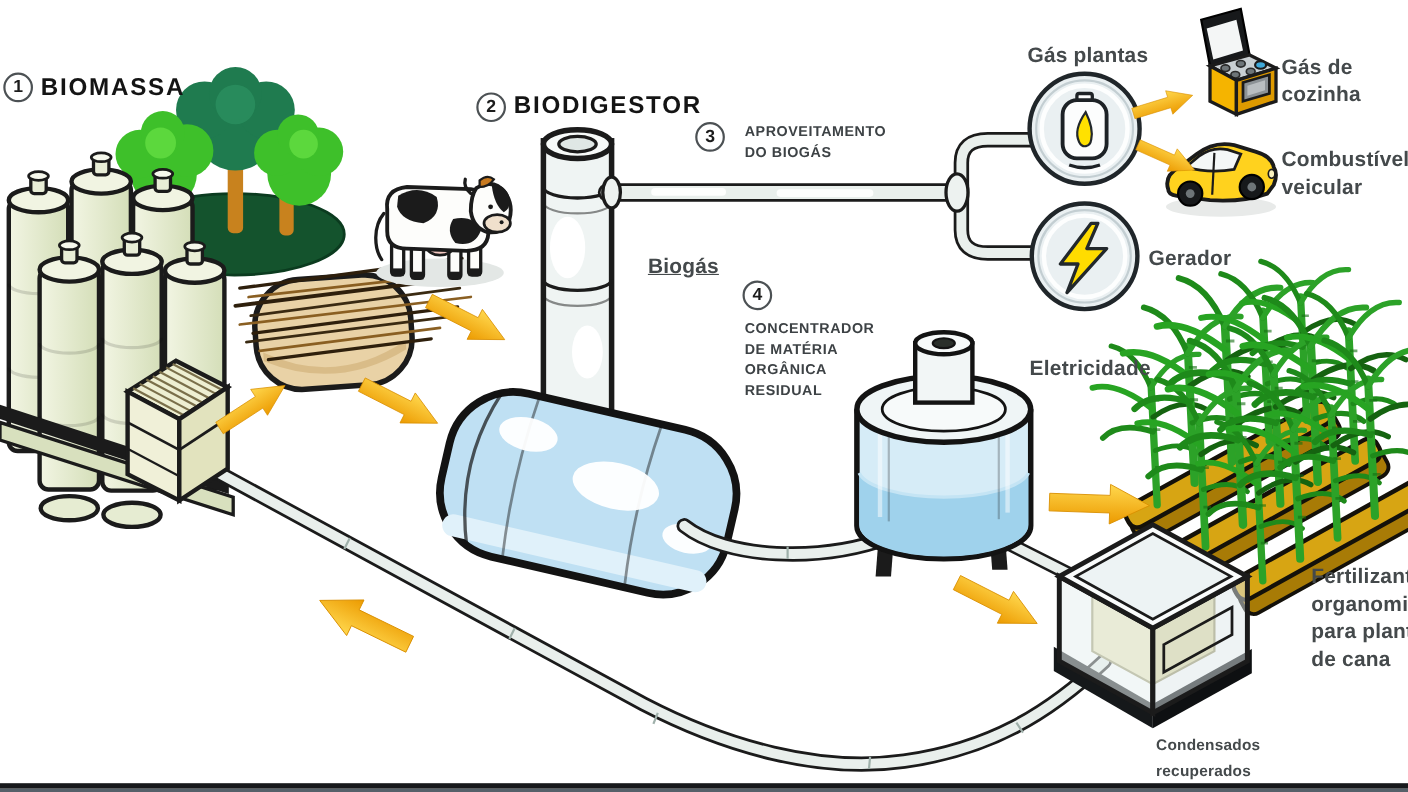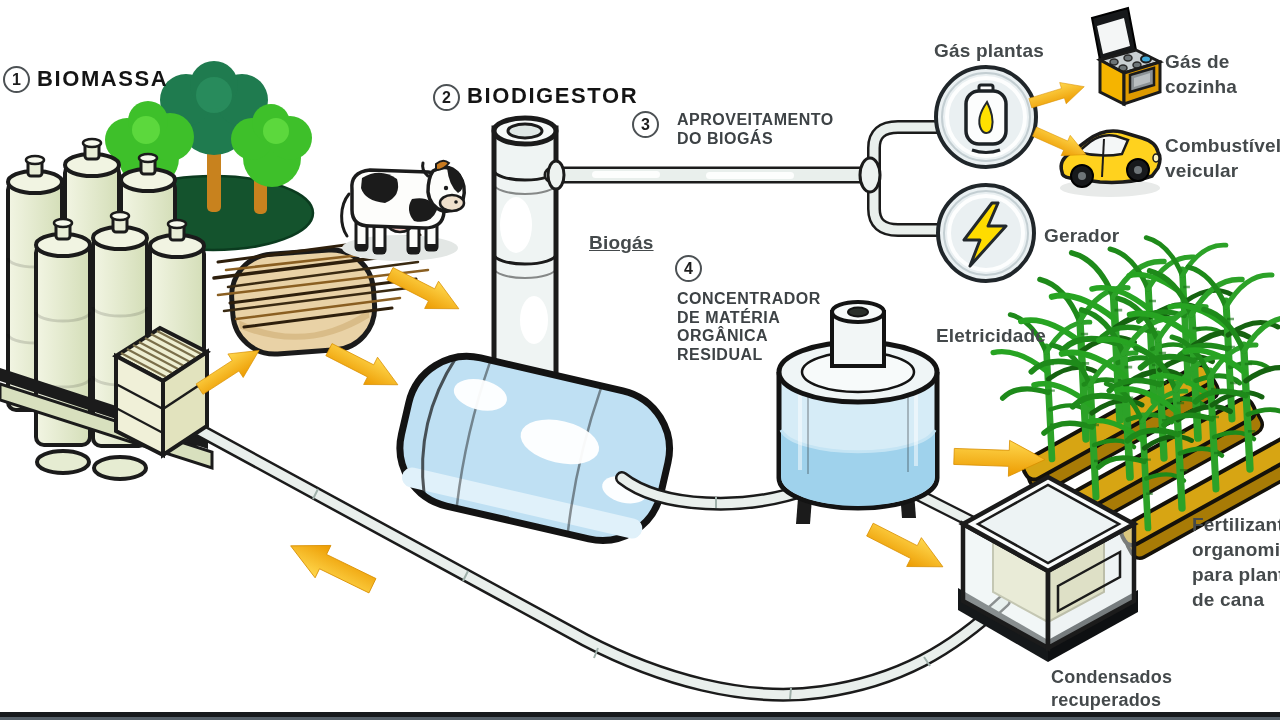--- a/index.html
+++ b/index.html
@@ -1,23 +1,23 @@
 <!DOCTYPE html>
 <html><head>
 <meta charset="utf-8">
 <style>
   html,body{margin:0;padding:0;}
   body{width:1280px;height:720px;overflow:hidden;background:#ffffff;position:relative;
        font-family:"Liberation Sans", sans-serif;}
   .stage{position:absolute;inset:0;width:1280px;height:720px;}
   svg.art{position:absolute;left:0;top:0;}
   .lbl{position:absolute;color:#44494b;font-size:19px;font-weight:600;letter-spacing:.2px;line-height:25px;white-space:nowrap;}
-  .lbl.small{font-size:18px;line-height:23px;}
+  .lbl.small{font-size:14px;line-height:23px;}
   .title{position:absolute;color:#141414;font-weight:700;font-size:22px;letter-spacing:1.6px;white-space:nowrap;}
-  .subhead{position:absolute;color:#3d4245;font-weight:700;font-size:16px;letter-spacing:.5px;line-height:18.5px;white-space:nowrap;}
+  .subhead{position:absolute;color:#3d4245;font-weight:700;font-size:13px;letter-spacing:.5px;line-height:18.5px;white-space:nowrap;}
   .badge{position:absolute;width:27px;height:27px;border:2.5px solid #4c5154;border-radius:50%;
          background:#fff;color:#1c1c1c;font-weight:700;font-size:16px;
          display:flex;align-items:center;justify-content:center;box-sizing:border-box;}
   .bottom-bar{position:absolute;left:0;top:712px;width:1280px;height:5px;background:#17191c;}
   .bottom-edge{position:absolute;left:0;top:717px;width:1280px;height:3px;background:#566069;}
   .center{text-align:center;}
 </style>
 </head>
 <body>
 

